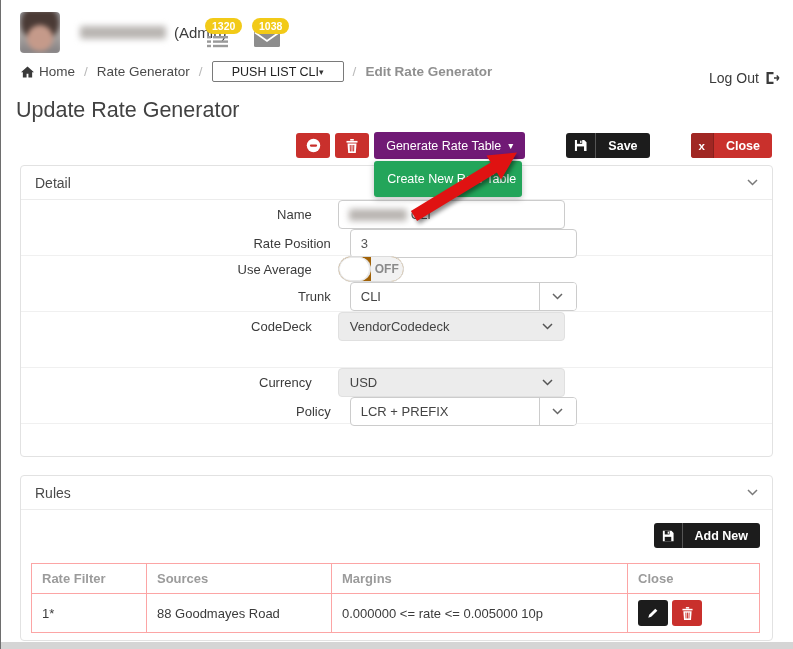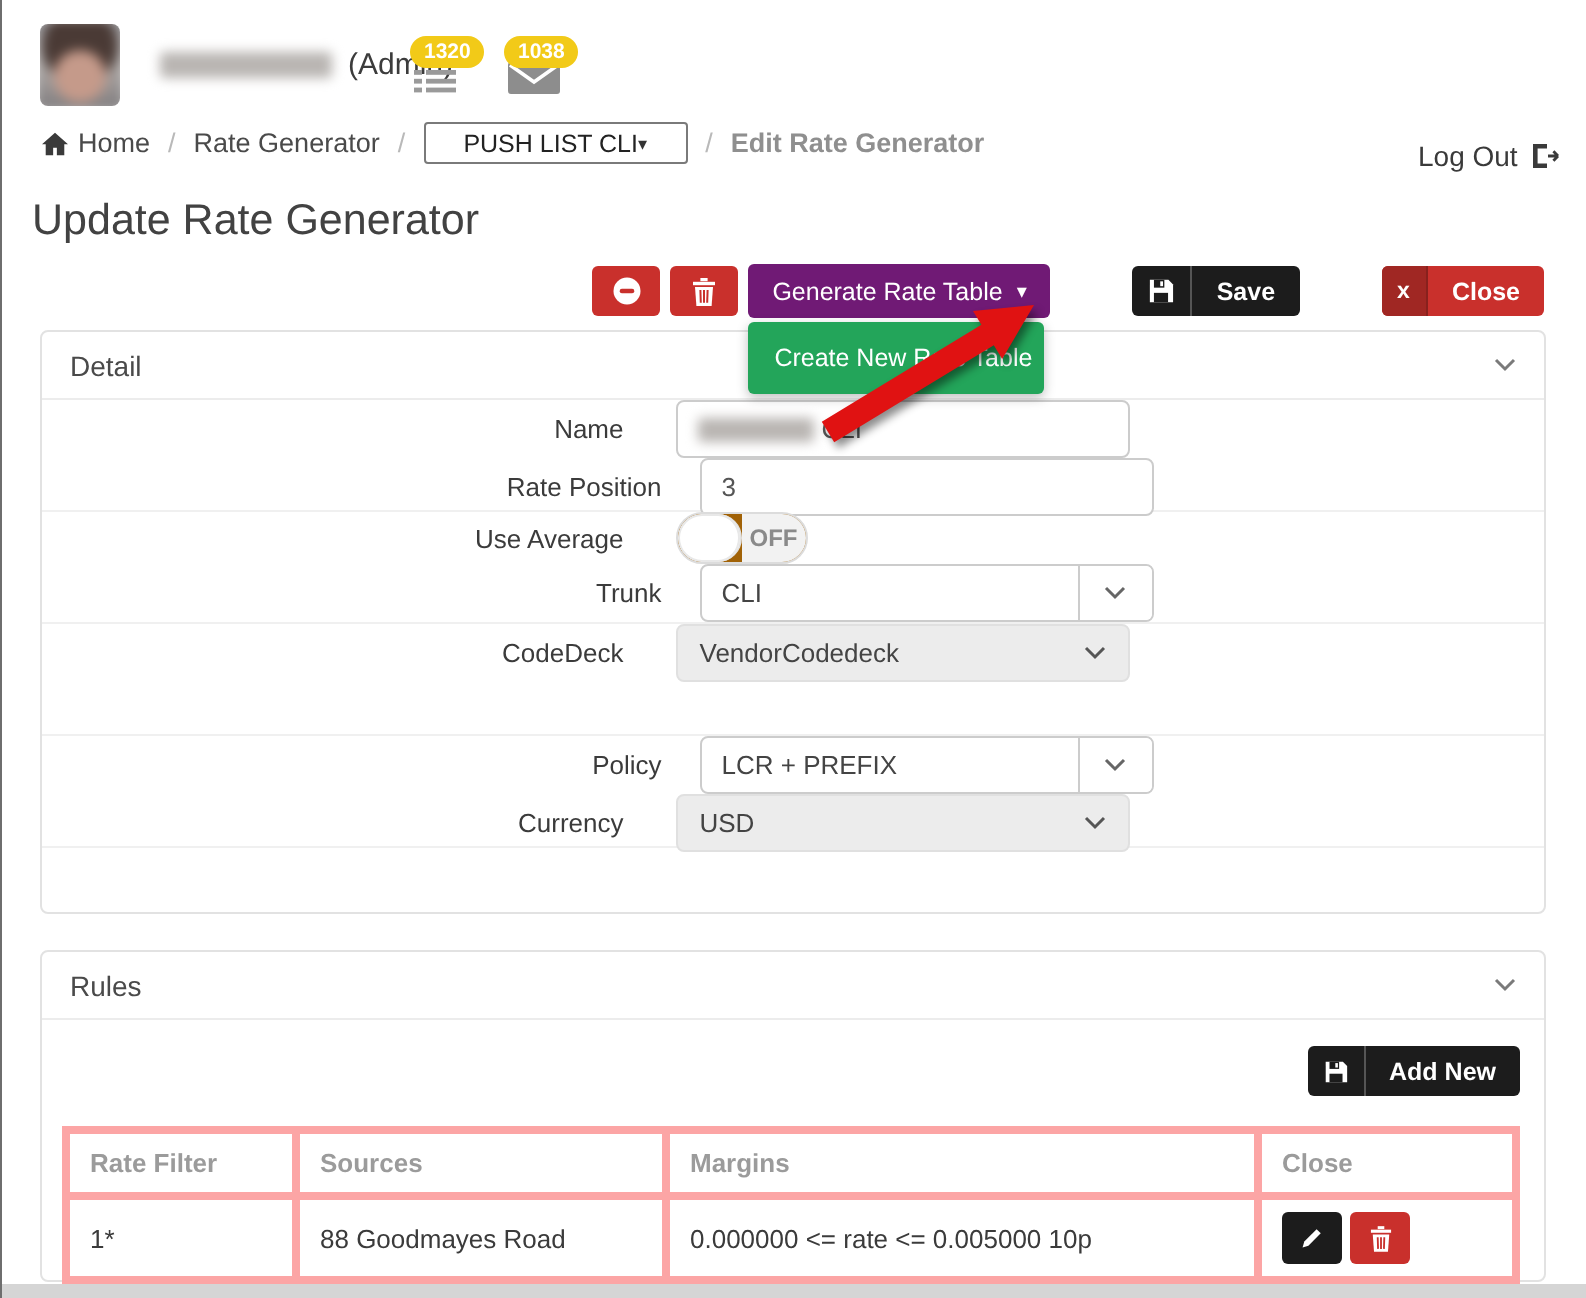--- a/index.html
+++ b/index.html
@@ -99,21 +99,21 @@
     display:flex; align-items:center; justify-content:center; }
   .tg-on-lab { flex:1; background:#2d9cdb; color:#ffffff; font-size:11.5px; font-weight:bold;
     display:flex; align-items:center; justify-content:center; border-radius:13px; }
   .tg-on-knob { border-left:1px solid #e2e2e2; border-radius:13px; box-shadow:inset 0 0 0 1px #ececec; }
 
   
   .rules-body { position:relative; padding:13px 12px 0 10px; }
   .addnew-row { display:flex; justify-content:flex-end; }
   .btn-addnew { background:#1c1c1c; color:#fff; height:25px; }
   .rules-table { width:100%; border-collapse:collapse; margin-top:15px; }
-  .rules-table th, .rules-table td { border:4px solid #fca5a5; text-align:left; font-size:13px; }
+  .rules-table th, .rules-table td { border:1px solid #fca5a5; text-align:left; font-size:13px; }
   .rules-table th { color:#9b9b9b; font-weight:bold; padding:7px 10px; height:30px; }
   .rules-table td { color:#3b3b3b; padding:6px 10px; height:38px; }
   .col-filter { width:115px; } .col-sources { width:185px; } .col-margins { width:296px; }
   .action-cell { display:flex; gap:4px; }
   .mini-btn { width:30px; height:26px; border:none; border-radius:3px; display:flex; align-items:center;
     justify-content:center; cursor:pointer; }
   .mini-edit { background:#1c1c1c; }
   .mini-del { background:#c9302c; }
 </style>
 </head>
@@ -290,37 +290,37 @@
           <svg width="11" height="7" viewBox="0 0 11 7">
               <path d="M1 1l4.5 4.5L10 1" stroke="#555" stroke-width="1.5" fill="none"></path>
             </svg>
         </span>
       </div>
     </div>
   </div>
 
   <div class="d-row">
     <div class="half">
+      <span class="f-label lab-l">Currency</span>
+      <div class="sel-gray ctrl">
+        <span>USD</span>
+        <span style="display:flex">
+          <svg width="11" height="7" viewBox="0 0 11 7">
+              <path d="M1 1l4.5 4.5L10 1" stroke="#555" stroke-width="1.5" fill="none"></path>
+            </svg>
+        </span>
+      </div>
+    </div>
+    <div class="half">
       <span class="f-label lab-r">Policy</span>
       <div class="sel-group ctrl">
         <span class="sel-main">LCR + PREFIX</span>
         <span class="sel-btn">
           <svg width="11" height="7" viewBox="0 0 11 7">
               <path d="M1 1l4.5 4.5L10 1" stroke="#666" stroke-width="1.5" fill="none"></path>
-            </svg>
-        </span>
-      </div>
-    </div>
-    <div class="half">
-      <span class="f-label lab-l">Currency</span>
-      <div class="sel-gray ctrl">
-        <span>USD</span>
-        <span style="display:flex">
-          <svg width="11" height="7" viewBox="0 0 11 7">
-              <path d="M1 1l4.5 4.5L10 1" stroke="#555" stroke-width="1.5" fill="none"></path>
             </svg>
         </span>
       </div>
     </div>
   </div>
 </div>
 
 <div class="panel panel-rules">
   <div class="panel-head">
     <span>Rules</span>

